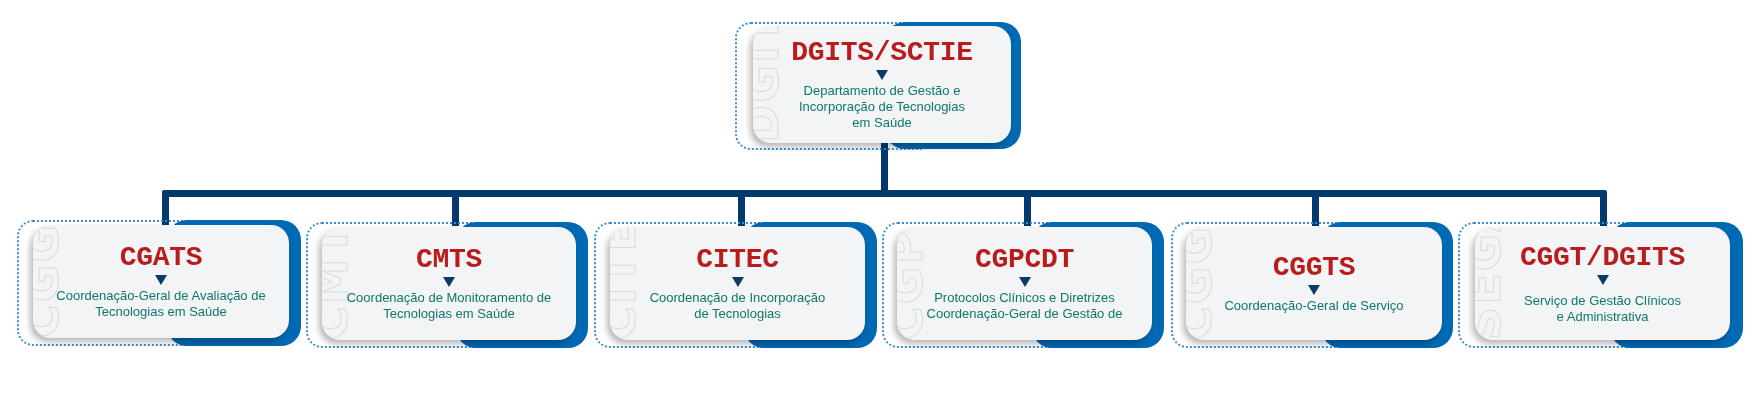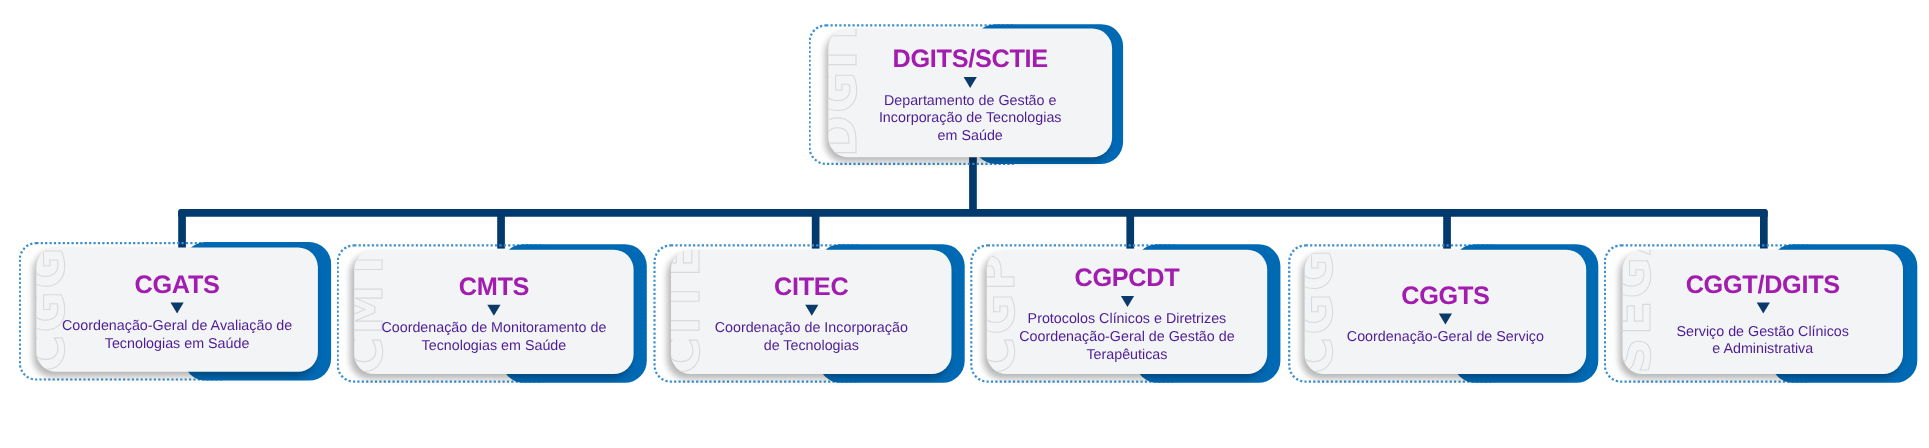--- a/index.html
+++ b/index.html
@@ -21,29 +21,29 @@
       display: flex; flex-direction: column; align-items: center; justify-content: center;
       text-align: center;
     }
     .node .wm {
       position: absolute; left: -6px; bottom: 0; transform-origin: left bottom;
       transform: translate(38px, 0) rotate(-90deg);
       font-family: "DejaVu Sans", sans-serif; font-weight: bold; font-size: 46px; letter-spacing: 2px;
       color: transparent; -webkit-text-stroke: 1px #d8dadd; white-space: nowrap; line-height: 1;
     }
     .node .title {
-      position: relative; color: #a21caf; font-weight: bold; font-size: 23px; line-height: 30px;
-      font-family: Liberation Sans, sans-serif; letter-spacing: -0.3px;
+      position: relative; color: #b91c1c; font-weight: bold; font-size: 28px; line-height: 30px;
+      font-family: Liberation Mono, monospace; letter-spacing: -0.3px;
     }
     .node .tri {
       position: relative; width: 0; height: 0; margin: 2px 0 3px 0;
       border-left: 6px solid transparent; border-right: 6px solid transparent; border-top: 10px solid #0b3a6a;
     }
     .node .desc {
-      position: relative; color: #4c1d95; font-size: 13px; line-height: 16px; padding: 0 10px;
+      position: relative; color: #0f766e; font-size: 13px; line-height: 16px; padding: 0 10px;
     }
   </style>
 </head>
 <body>
 
 <div class="line" style="left:881px; top:140px; width:7px; height:54px;"></div>
 <div class="line" style="left:162px; top:190px; width:1445px; height:7px; border-radius:3px 3px 0 0;"></div>
 <div class="line" style="left:162px; top:190px; width:7px; height:36px; border-radius:3px 0 0 0;"></div>
 <div class="line" style="left:452px; top:190px; width:7px; height:36px;"></div>
 <div class="line" style="left:738px; top:190px; width:7px; height:36px;"></div>
@@ -111,21 +111,20 @@
 <div class="node" style="left:882px; top:222px; width:284px; height:127px;">
   <div class="dots" style="left:0; top:0; width:200px; height:126px;"></div>
   <div class="back" style="left:150px; top:0; width:132px; height:126px;"></div>
   <div class="card" style="left:15px; top:5px; width:255px; height:113px;">
     <div class="wm">CGPC</div>
     <div class="title">CGPCDT</div>
     <div class="tri"></div>
     <div class="desc">
       <div>Protocolos Clínicos e Diretrizes</div>
       <div>Coordenação-Geral de Gestão de</div>
-      <div>Terapêuticas</div>
     </div>
   </div>
 </div>
 
 <div class="node" style="left:1171px; top:222px; width:284px; height:127px;">
   <div class="dots" style="left:0; top:0; width:200px; height:126px;"></div>
   <div class="back" style="left:150px; top:0; width:132px; height:126px;"></div>
   <div class="card" style="left:15px; top:5px; width:256px; height:113px;">
     <div class="wm">CGGT</div>
     <div class="title">CGGTS</div>

